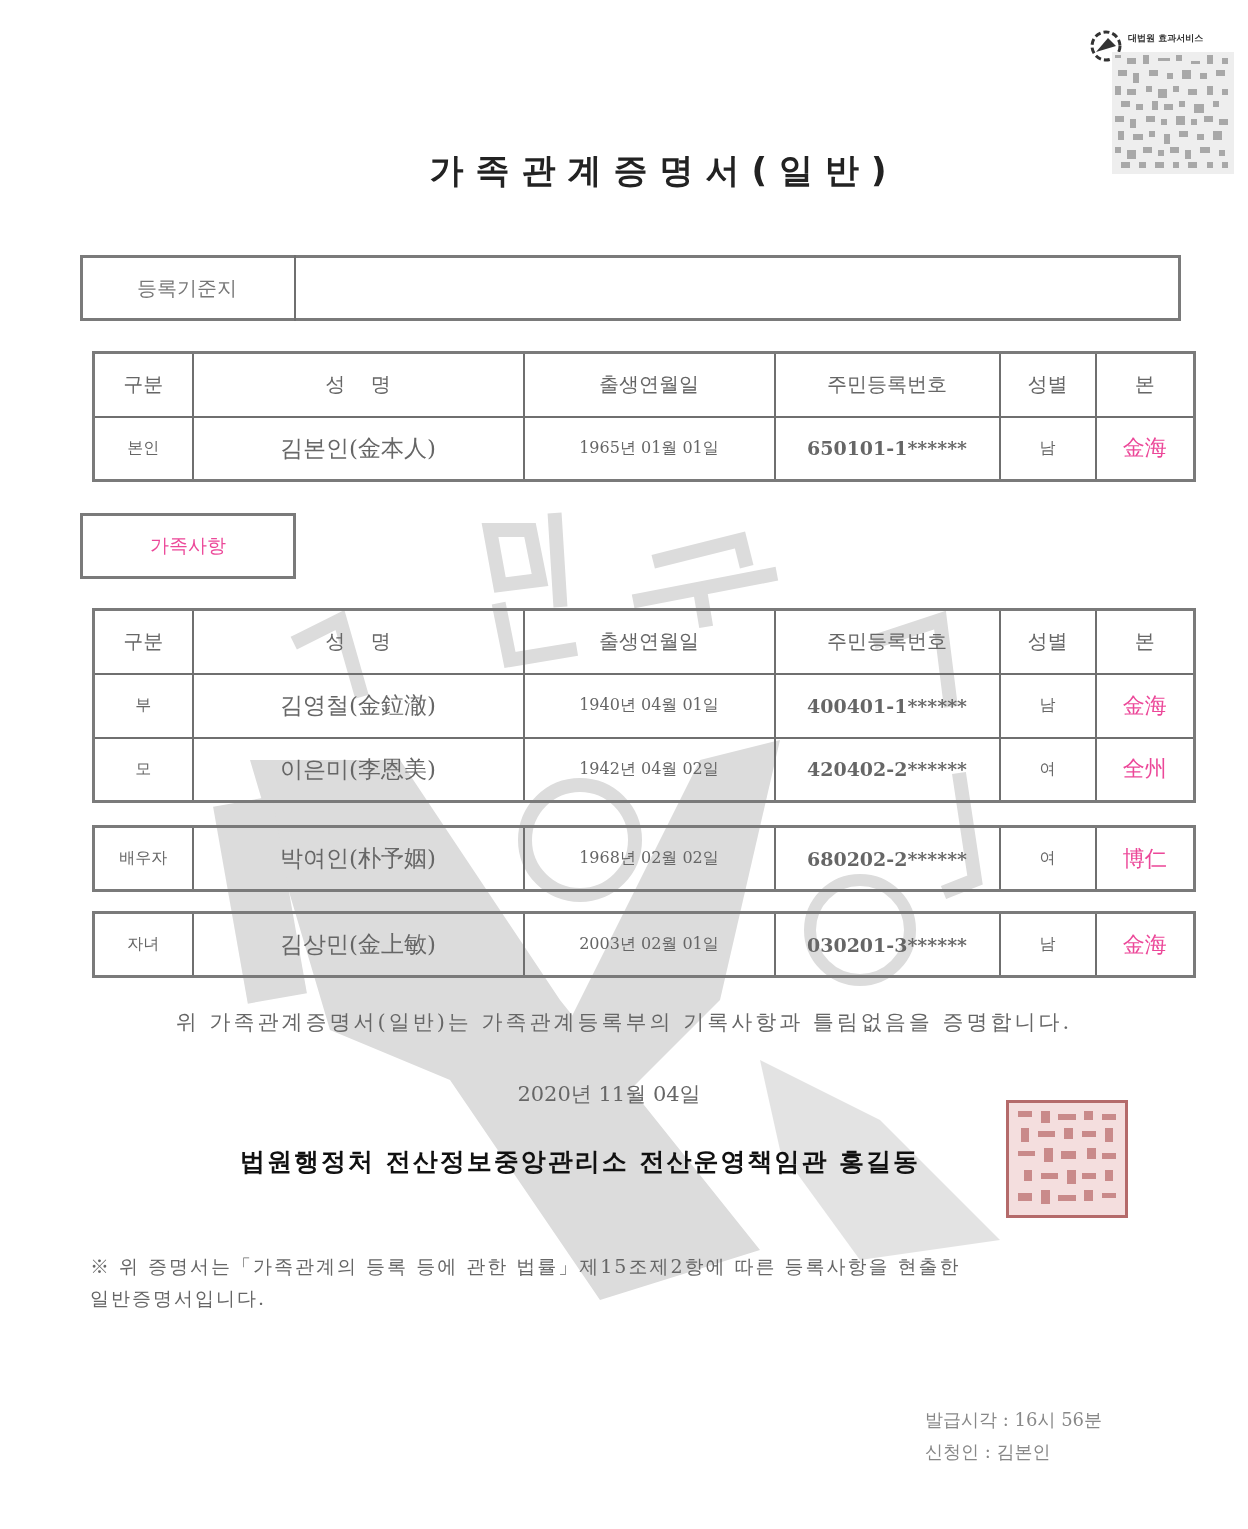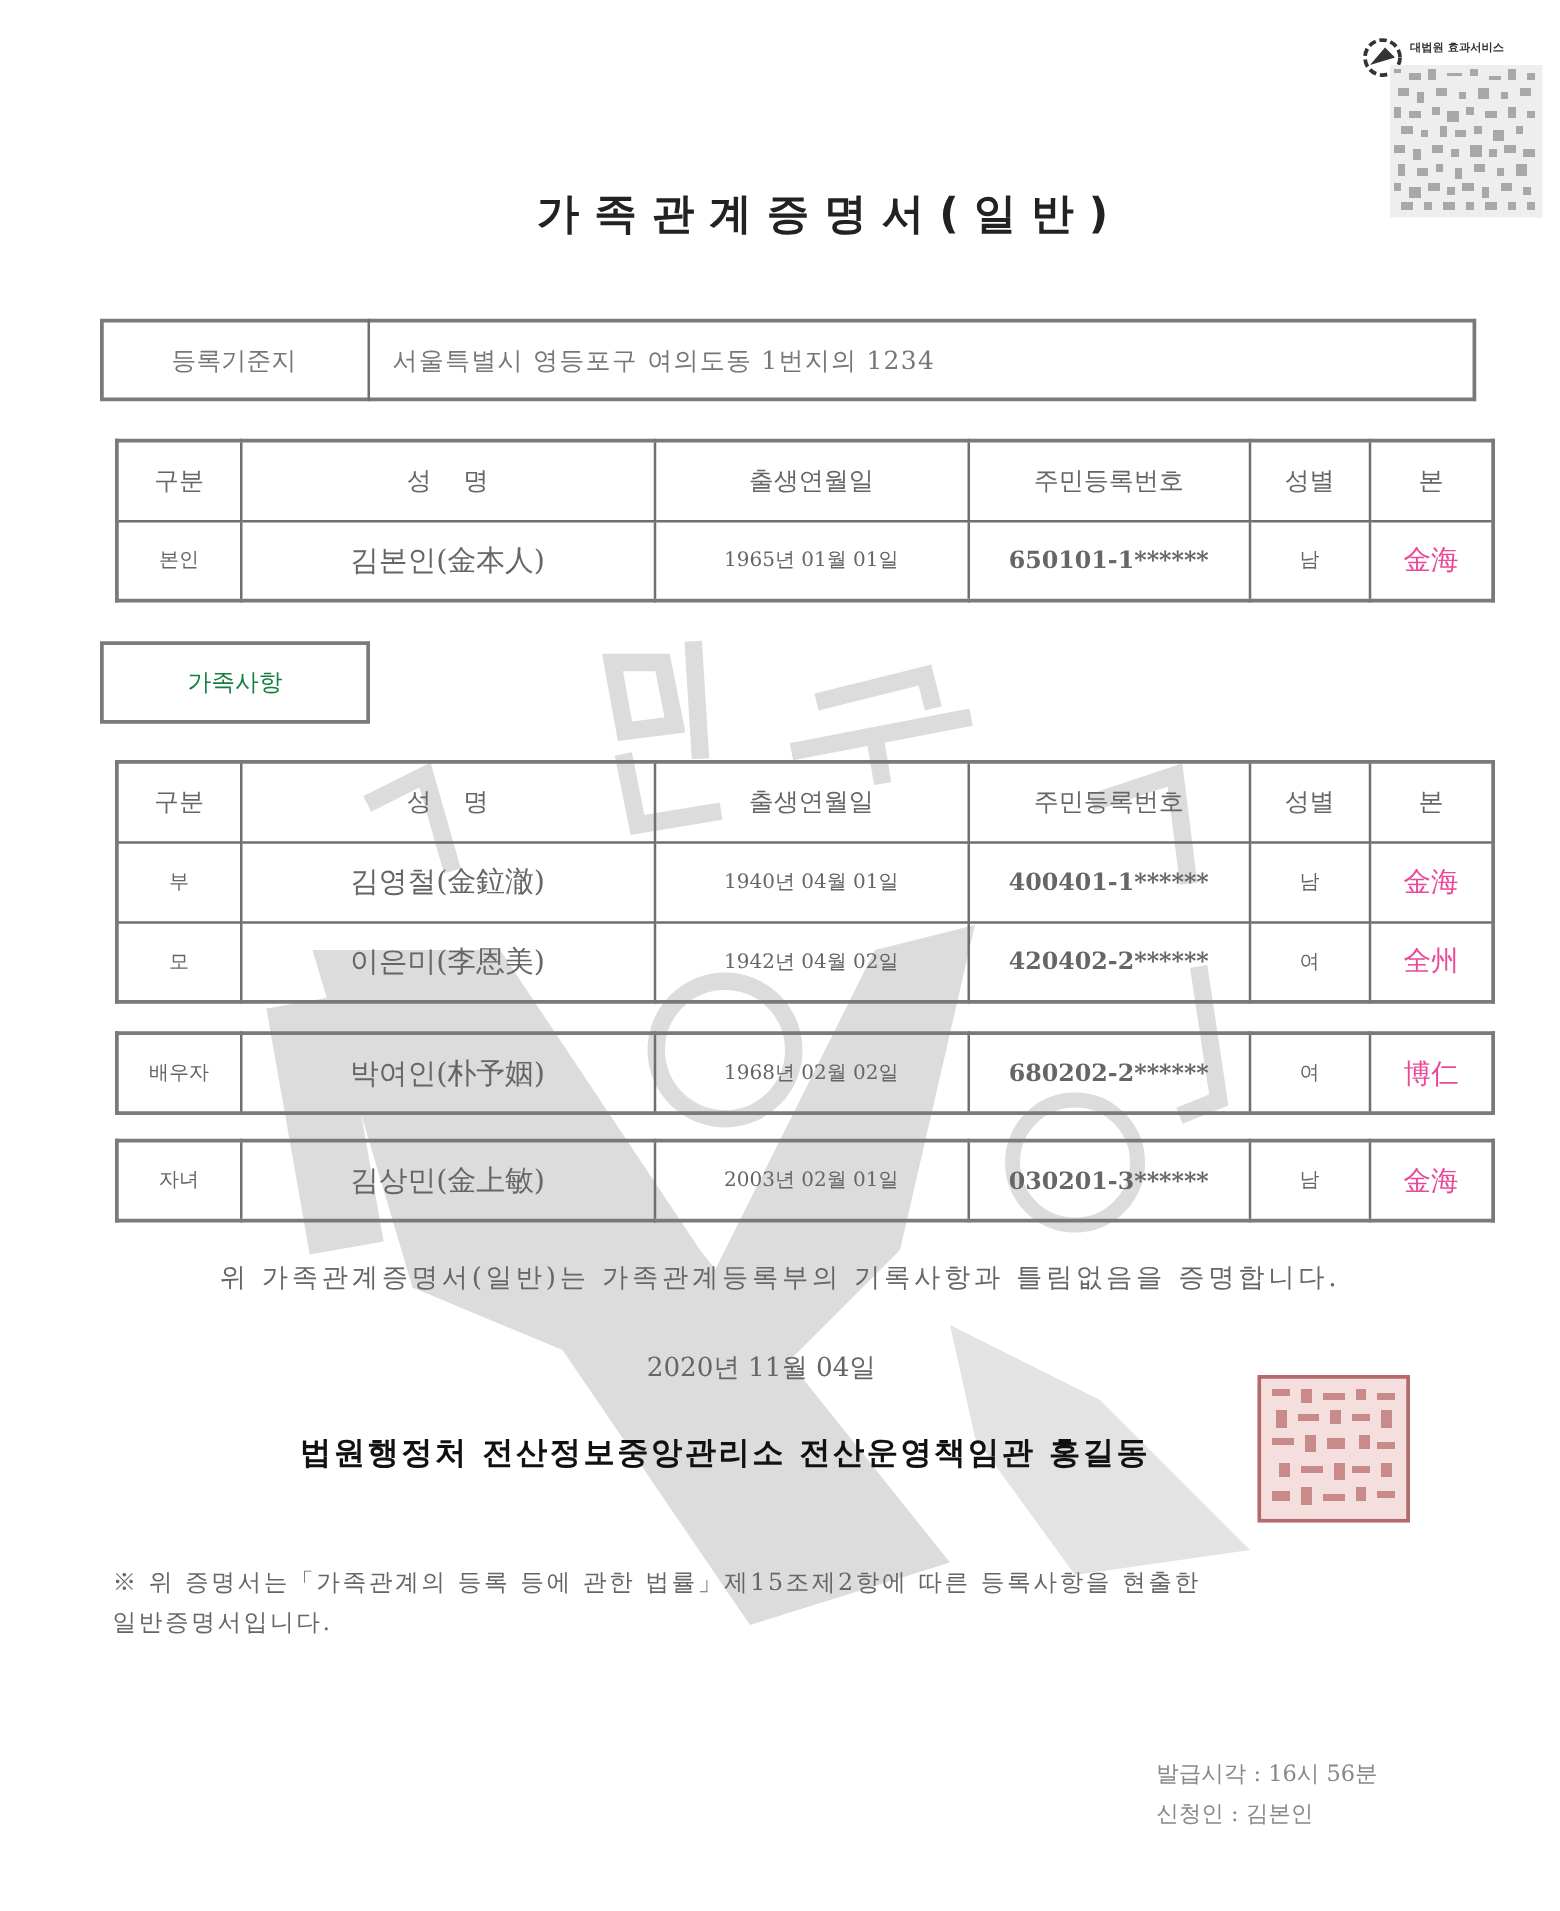--- a/index.html
+++ b/index.html
@@ -24,21 +24,21 @@
   .tbl { position: absolute; border-collapse: collapse; border: 3px solid #7a7a7a; table-layout: fixed; background: transparent; margin-left: 12px; }
   .tbl td { border: 2px solid #6f6f6f; text-align: center; vertical-align: middle; font-size: 16px; color: #666; height: 64px; white-space: nowrap; overflow: hidden; }
   .tbl td.hdr { font-size: 20px; }
   .tbl td.name { font-size: 23px; color: #666; }
   .tbl td.clan { font-size: 22px; color: #ec4899; }
   .tbl td.rrn { font-size: 19px; font-weight: bold; }
 
   .reg-label { position: absolute; left: 80px; top: 255px; width: 216px; height: 66px; display: flex; align-items: center; justify-content: center; font-size: 20px; color: #777; border-right: 2px solid #6f6f6f; }
   .reg-value { position: absolute; left: 314px; top: 255px; height: 66px; display: flex; align-items: center; font-size: 20px; color: #777; letter-spacing: 1px; }
 
-  .section-label { position: absolute; left: 80px; top: 513px; width: 216px; height: 66px; border: 3px solid #7a7a7a; display: flex; align-items: center; justify-content: center; font-size: 19px; color: #15803d; }
+  .section-label { position: absolute; left: 80px; top: 513px; width: 216px; height: 66px; border: 3px solid #7a7a7a; display: flex; align-items: center; justify-content: center; font-size: 19px; color: #ec4899; }
 
   .certify { position: absolute; left: 0; top: 1008px; width: 1248px; text-align: center; font-size: 21px; color: #666; letter-spacing: 3px; }
   .issue-date { position: absolute; left: 0; top: 1080px; width: 1218px; text-align: center; font-size: 21px; color: #666; }
   .issuer { position: absolute; left: 240px; top: 1145px; font-family: "DejaVu Sans", sans-serif; font-weight: bold; font-size: 25px; color: #111; letter-spacing: 2px; white-space: nowrap; }
   .seal { position: absolute; left: 1006px; top: 1100px; width: 122px; height: 118px; border: 3px solid #b46a6a; background: #f4dede; }
 
   .notice { position: absolute; left: 90px; top: 1250px; width: 1080px; font-size: 19px; color: #666; line-height: 32px; letter-spacing: 2px; }
   .footer-meta { position: absolute; left: 925px; top: 1404px; font-size: 18px; color: #888; line-height: 32px; white-space: nowrap; }
 </style>
 </head>
@@ -145,21 +145,20 @@
             <rect x="31" y="36" width="2" height="2"></rect>
             <rect x="36" y="36" width="2" height="2"></rect>
         </g>
       </svg>
     </div>
 
     <div class="title">가족관계증명서(일반)</div>
 
     <div class="box" style="left:80px; top:255px; width:1101px; height:66px;"></div>
     <div class="reg-label">등록기준지</div>
-    <div class="reg-value">서울특별시 영등포구 여의도동 1번지의 1234</div>
 
     <table class="tbl" style="left:80px; top:351px; width:1101px;">
       <colgroup>
         <col style="width:99px">
           <col style="width:331px">
           <col style="width:251px">
           <col style="width:225px">
           <col style="width:96px">
           <col style="width:99px">
       </colgroup>

